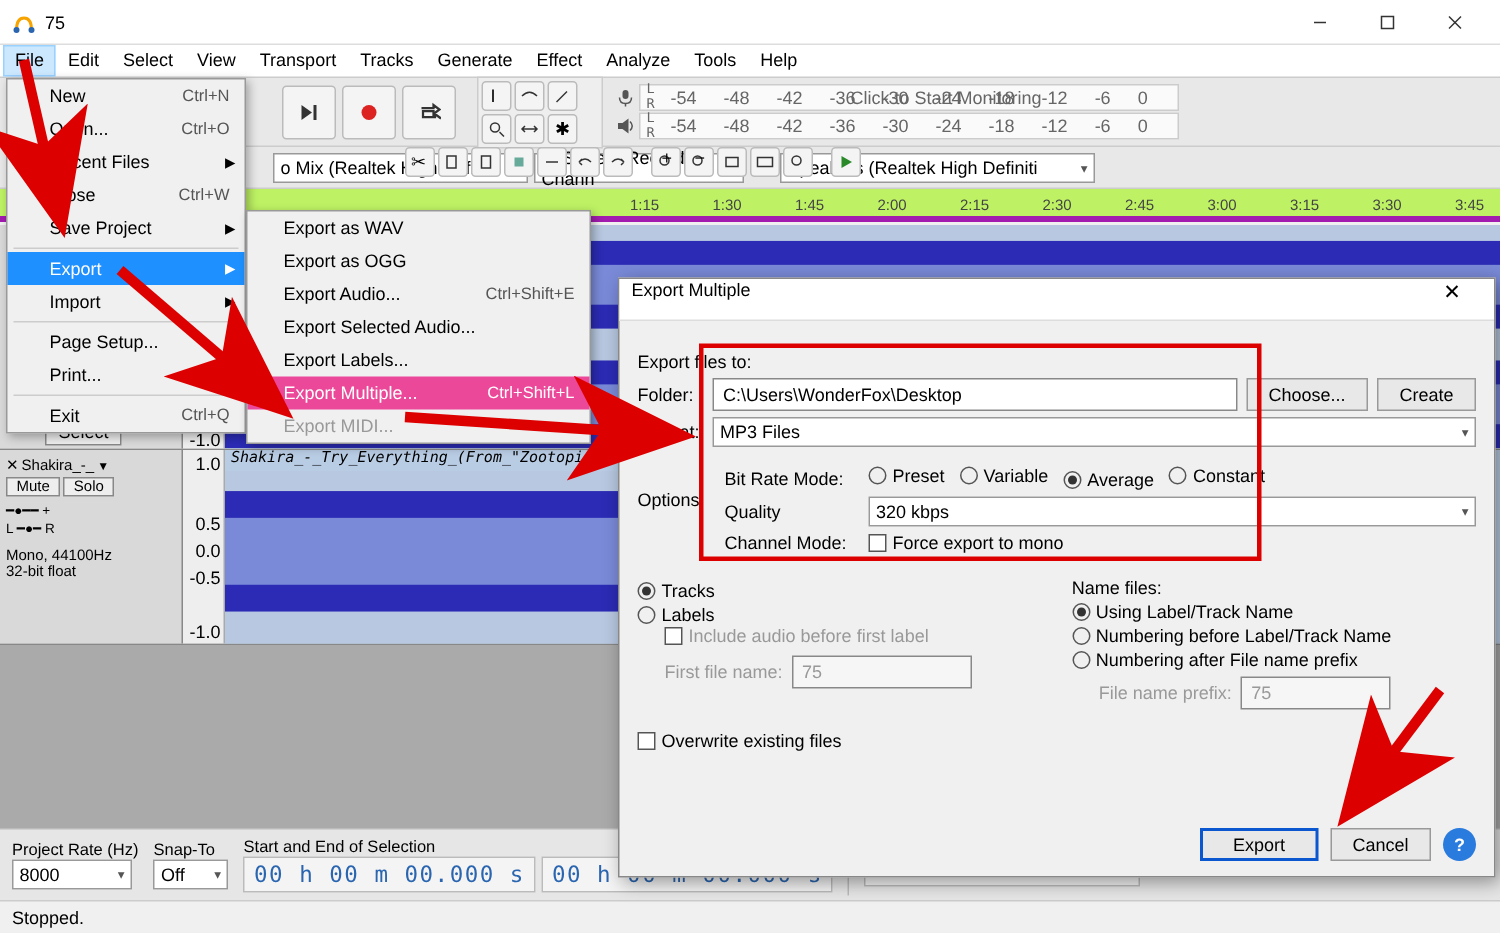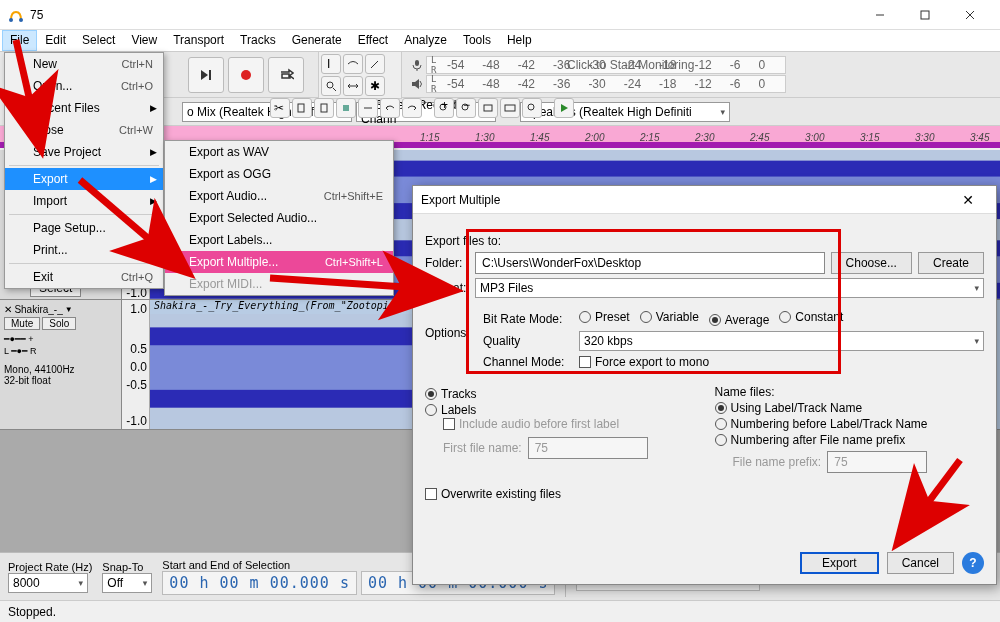--- a/index.html
+++ b/index.html
@@ -25,21 +25,21 @@
 .tbgroup { display:flex; gap:2px; padding:2px; border:1px solid #ccc; background:#eee;}
 .meter { height:18px; background:#fafafa; border:1px solid #ccc; position:relative; font-size:9px; color:#666; display:flex; align-items:center; padding:0 4px; gap:6px;}
 .meter .lr { width:10px; font-family:monospace; font-size:9px; }
 
 
 .toolrow2 { height:28px; background:#e8e8e8; border-bottom:1px solid #ccc; display:flex; align-items:center; padding:2px 4px; gap:4px;}
 .combo { height:20px; background:#fff; border:1px solid #999; padding:0 18px 0 4px; display:flex; align-items:center; position:relative; font-size:11px;}
 .combo::after { content:"▾"; position:absolute; right:4px; font-size:9px; color:#555;}
 
 
-.ruler { height:22px; background:#f9a8d4; border-bottom:6px solid #a21caf; position:relative; font-size:10px; color:#444; overflow:hidden;font-style:italic;}
+.ruler { height:22px; background:#bef264; border-bottom:4px solid #a21caf; position:relative; font-size:10px; color:#444; overflow:hidden;}
 .ruler .ticklabel { position:absolute; top:6px; font-size:10px;}
 
 
 .trackarea { position:absolute; left:0; top:150px; right:0; bottom:70px; background:#aaa; overflow:hidden;}
 .track { display:flex; background:#c0c0c0; border-bottom:1px solid #888;}
 .trackheader { width:122px; background:#d9d9d9; border-right:1px solid #888; padding:4px; font-size:10px; position:relative;}
 .trackwave { flex:1; background:#b8cce4; position:relative; overflow:hidden;}
 .wave { position:absolute; left:0; right:0; top:0; bottom:0;}
 .ampscale { width:28px; background:#eee; border-right:1px solid #aaa; position:relative; font-family:monospace; font-size:9px;}
 
@@ -55,21 +55,21 @@
 
 .exportmenu { position:absolute; left:164px; top:140px; width:230px; background:#f0f0f0; border:1px solid #999; box-shadow:2px 2px 6px rgba(0,0,0,0.3); z-index:51;}
 .exportmenu .mi { height:22px; display:flex; align-items:center; padding:0 10px 0 24px; position:relative;}
 .exportmenu .mi.highlight { background:#ec4899; color:#fff;}
 .exportmenu .mi .shortcut { position:absolute; right:10px; color:#555; font-size:11px;}
 .exportmenu .mi.highlight .shortcut { color:#fff;}
 .exportmenu .mi.disabled { color:#999;}
 
 
 .dialog { position:absolute; left:412px; top:185px; width:585px; height:400px; background:#f0f0f0; border:1px solid #888; box-shadow:3px 3px 12px rgba(0,0,0,0.4); z-index:60;}
-.dialog .dtitle { height:28px; background:#fff; display:flex; align-items:center; padding:0 8px; border-bottom:1px solid #ddd;}
+.dialog .dtitle { height:28px; background:#fff; display:flex; padding:0 8px; border-bottom:1px solid #ddd;}
 .dialog .dtitle .t { flex:1; font-size:12px;}
 .dialog .dclose { width:40px; text-align:center; font-size:14px;}
 .dialog .body { padding:20px 12px; }
 .dialog label { font-size:12px; }
 .fieldrow { display:flex; align-items:center; gap:6px; margin:4px 0;}
 .txtinput { flex:1; height:22px; background:#fff; border:1px solid #888; padding:0 6px; display:flex; align-items:center;}
 .dlgbtn { height:22px; padding:0 14px; background:#e8e8e8; border:1px solid #999; display:flex; align-items:center;}
 .dlgbtn.primary { border:2px solid #0b57d0; padding:0 20px;}
 .radio, .check { display:inline-flex; align-items:center; gap:4px; margin-right:10px; font-size:12px;}
 .radio .dot { width:12px; height:12px; border:1px solid #555; border-radius:50%; display:flex; align-items:center; justify-content:center;}

